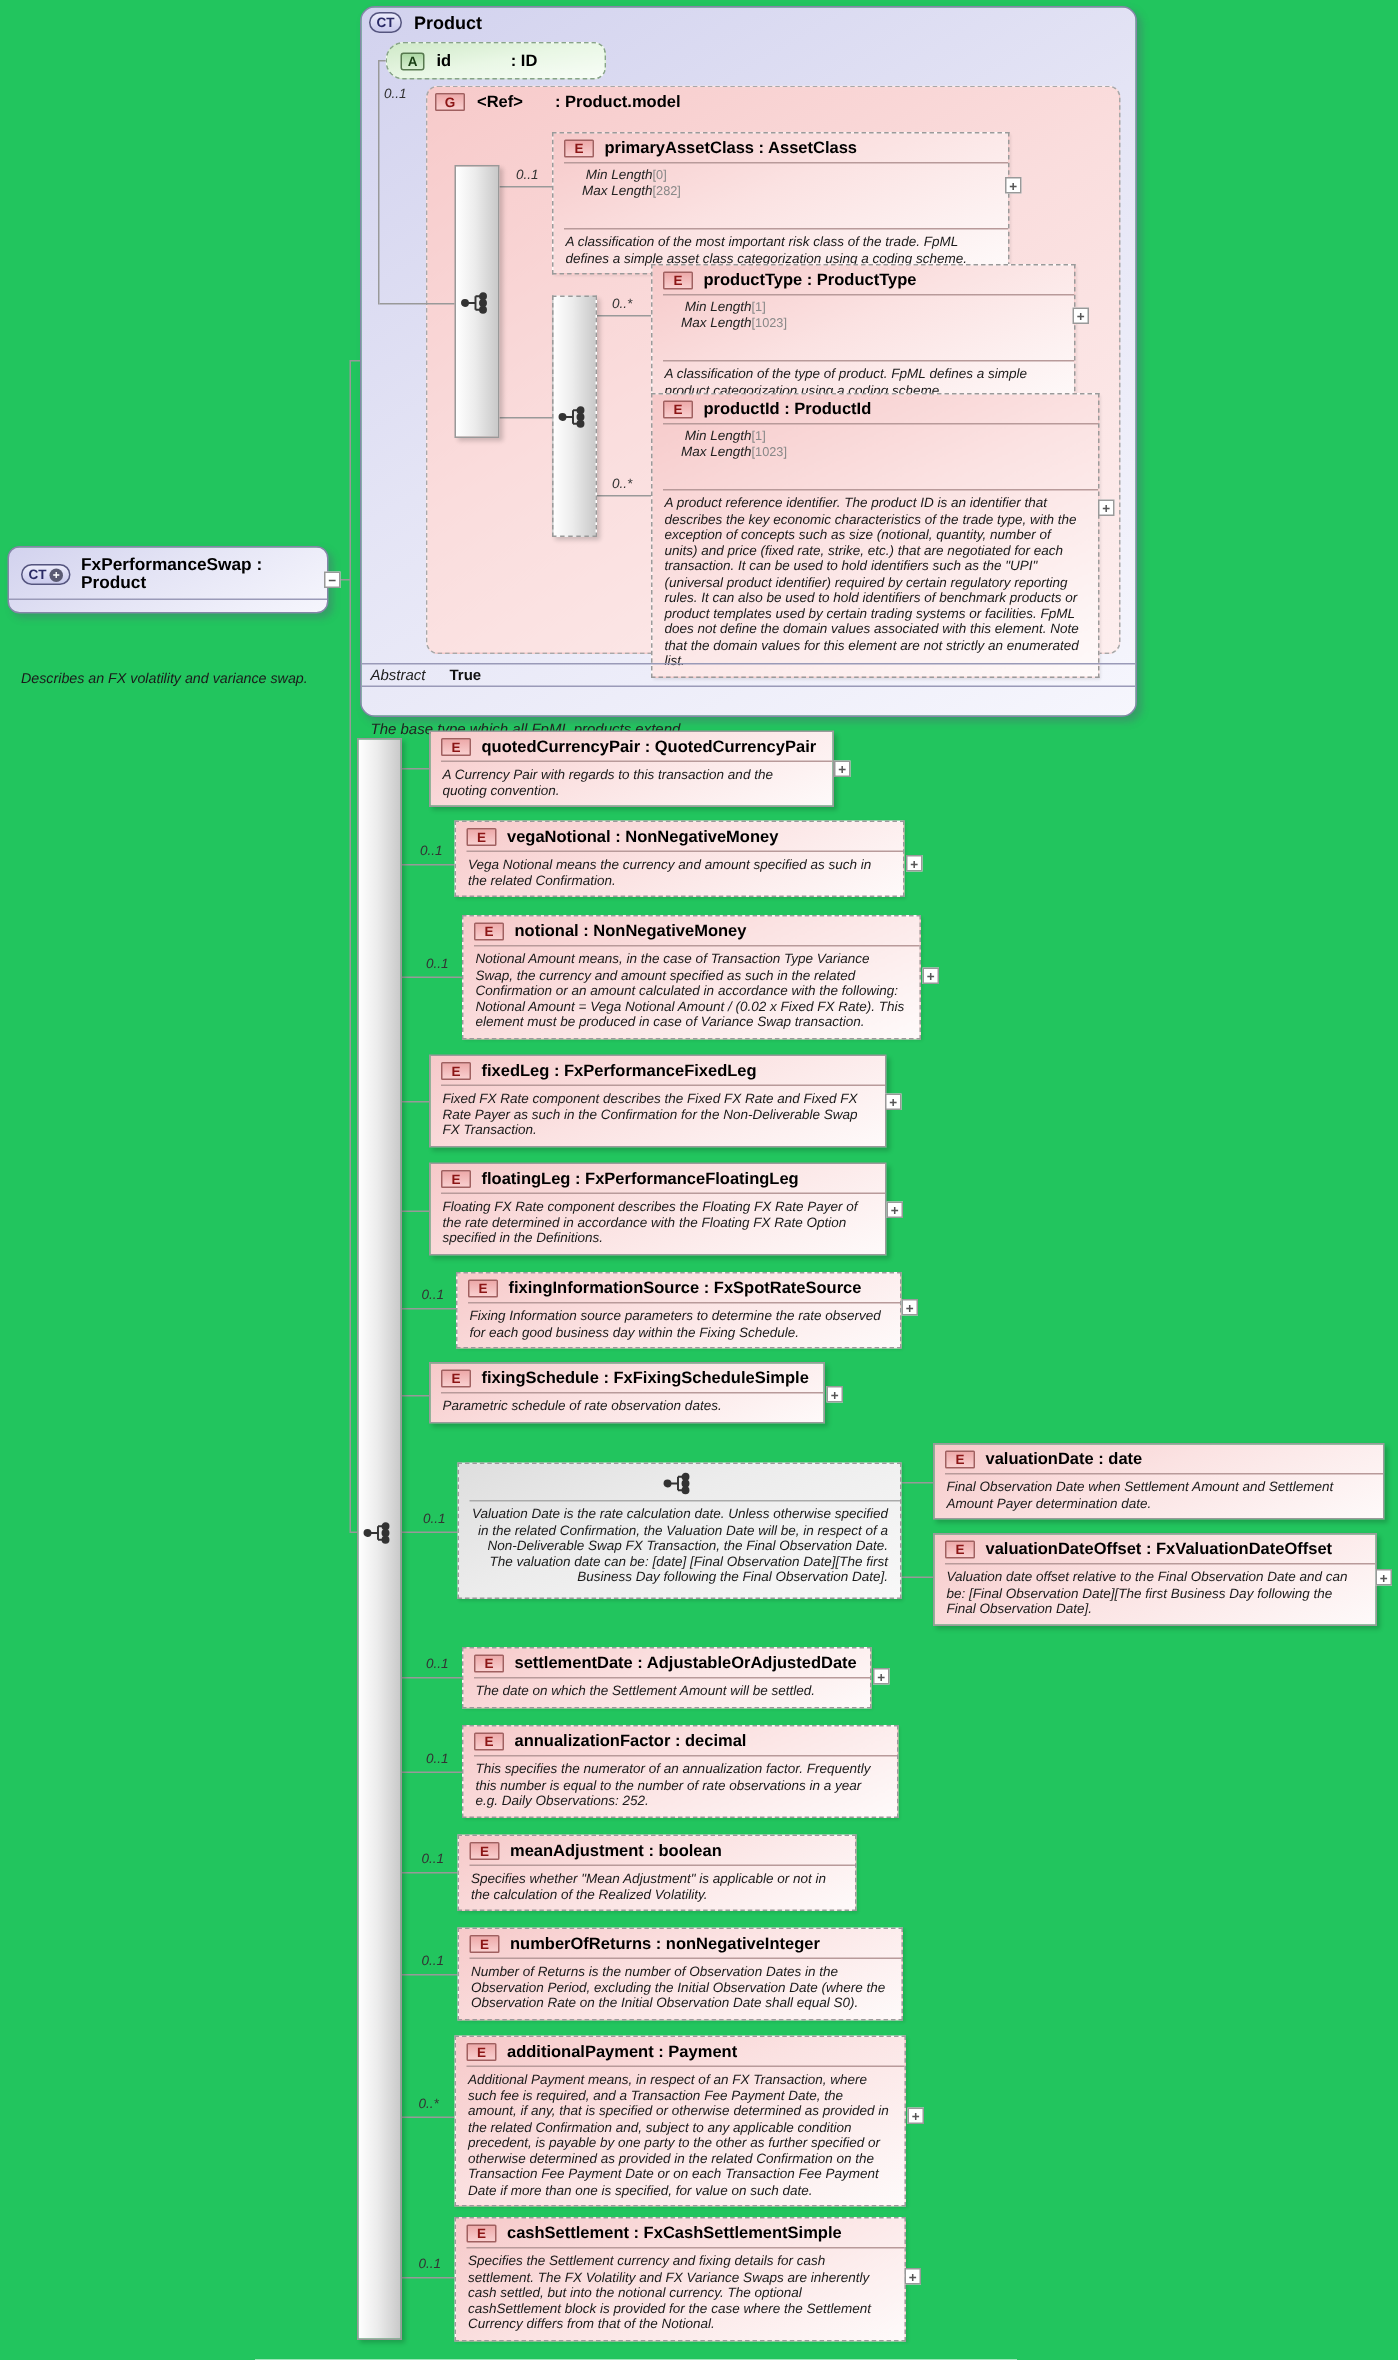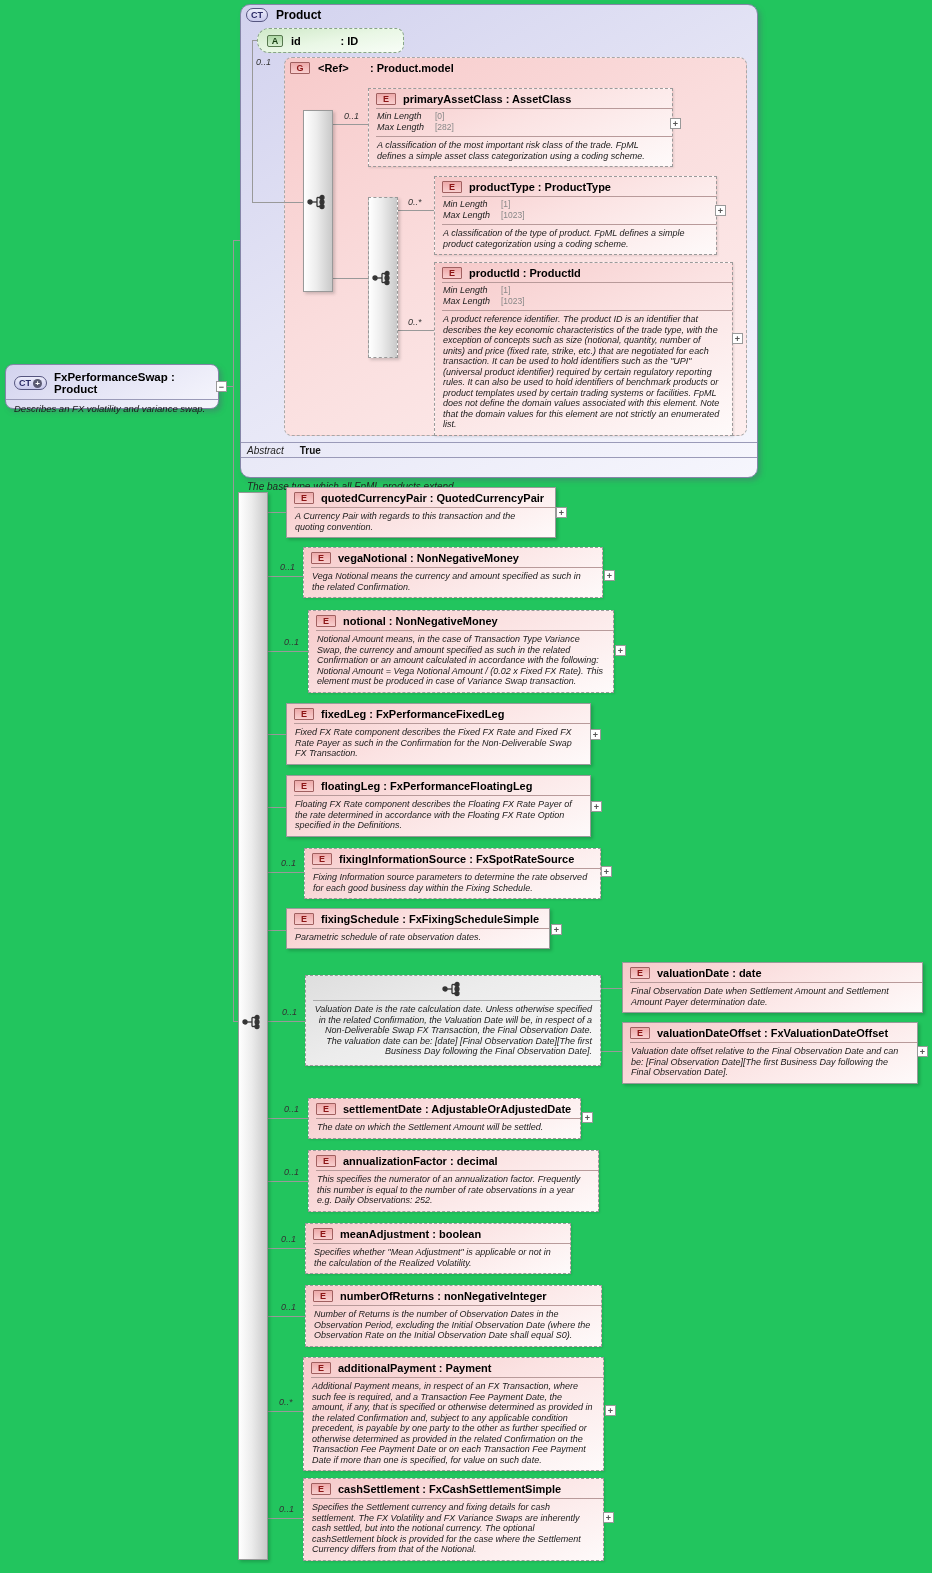--- a/index.html
+++ b/index.html
@@ -50,40 +50,40 @@
 
   
   .ebox{position:absolute;border:1px solid #9a9a9a;box-sizing:border-box;
       background:linear-gradient(155deg,#f6c9c9 0%,#fbe2e2 45%,#fefafa 100%);
       box-shadow:2px 2px 3px rgba(0,0,0,.18);}
   .ebox.dashed{border-style:dashed;box-shadow:1px 1px 2px rgba(0,0,0,.10);}
   .ehead{display:flex;align-items:center;gap:7px;padding:4px 7px 2px;}
   .etitle{font:bold 11px "Liberation Sans",sans-serif;color:#000;white-space:nowrap;}
   .esep{height:1px;background:#b89a9a;margin:1px 0 0 7px;}
   .eann{padding:3px 8px 5px;font:italic 9px/10.5px "Liberation Sans",sans-serif;color:#1a1a1a;}
-  .facets{padding:2px 8px 2px;}
+  .facets{padding:2px 8px 18px;text-align:right;}
   .facet{display:flex;font:italic 9px/11px "Liberation Sans",sans-serif;color:#222;}
   .facet .fl{min-width:58px;}
   .facet .fv{font-style:normal;color:#888;font-size:8.5px;}
 
   .choicebox{position:absolute;border:1px dashed #9a9a9a;box-sizing:border-box;
       background:linear-gradient(155deg,#dedede 0%,#ececec 40%,#f8f8f8 100%);
       box-shadow:1px 1px 2px rgba(0,0,0,.12);}
   .chead{display:flex;align-items:center;justify-content:center;height:20px;padding-top:3px;}
 
   .absrow{position:absolute;display:flex;gap:16px;align-items:baseline;}
   .abslabel{font:italic 10px "Liberation Sans",sans-serif;color:#222;}
   .absval{font:bold 10px "Liberation Sans",sans-serif;color:#111;}
   .ctann{position:absolute;font:italic 10px "Liberation Sans",sans-serif;color:#222;}
 
   .rootbox{padding:0;}
   .rootbox .rhdr{display:flex;align-items:center;gap:7px;padding:6px 8px 3px;}
   .rootbox .rtitle{font:bold 11.5px "Liberation Sans",sans-serif;color:#000;}
   .rootbox .rsep{height:1px;background:#9a9ab8;margin:1px 0 0 0;}
-  .rootbox .rann{padding:3px 8px 4px;font:italic 9.5px "Liberation Sans",sans-serif;color:#1a1a1a;}
+  .rootbox .rann{padding:3px 8px 4px;font:italic 9.5px "Liberation Sans",sans-serif;color:#1a1a1a;margin-top:44px;}
 </style>
 </head>
 <body>
 
 <div id="canvas">
 
   <div class="ctbox" style="left:240px;top:4px;width:518px;height:474px;"></div>
   <div class="refbox" style="left:284px;top:57px;width:463px;height:379px;"></div>
 
   <div class="line" style="left:227px;top:386px;width:7px;height:1px;"></div>

